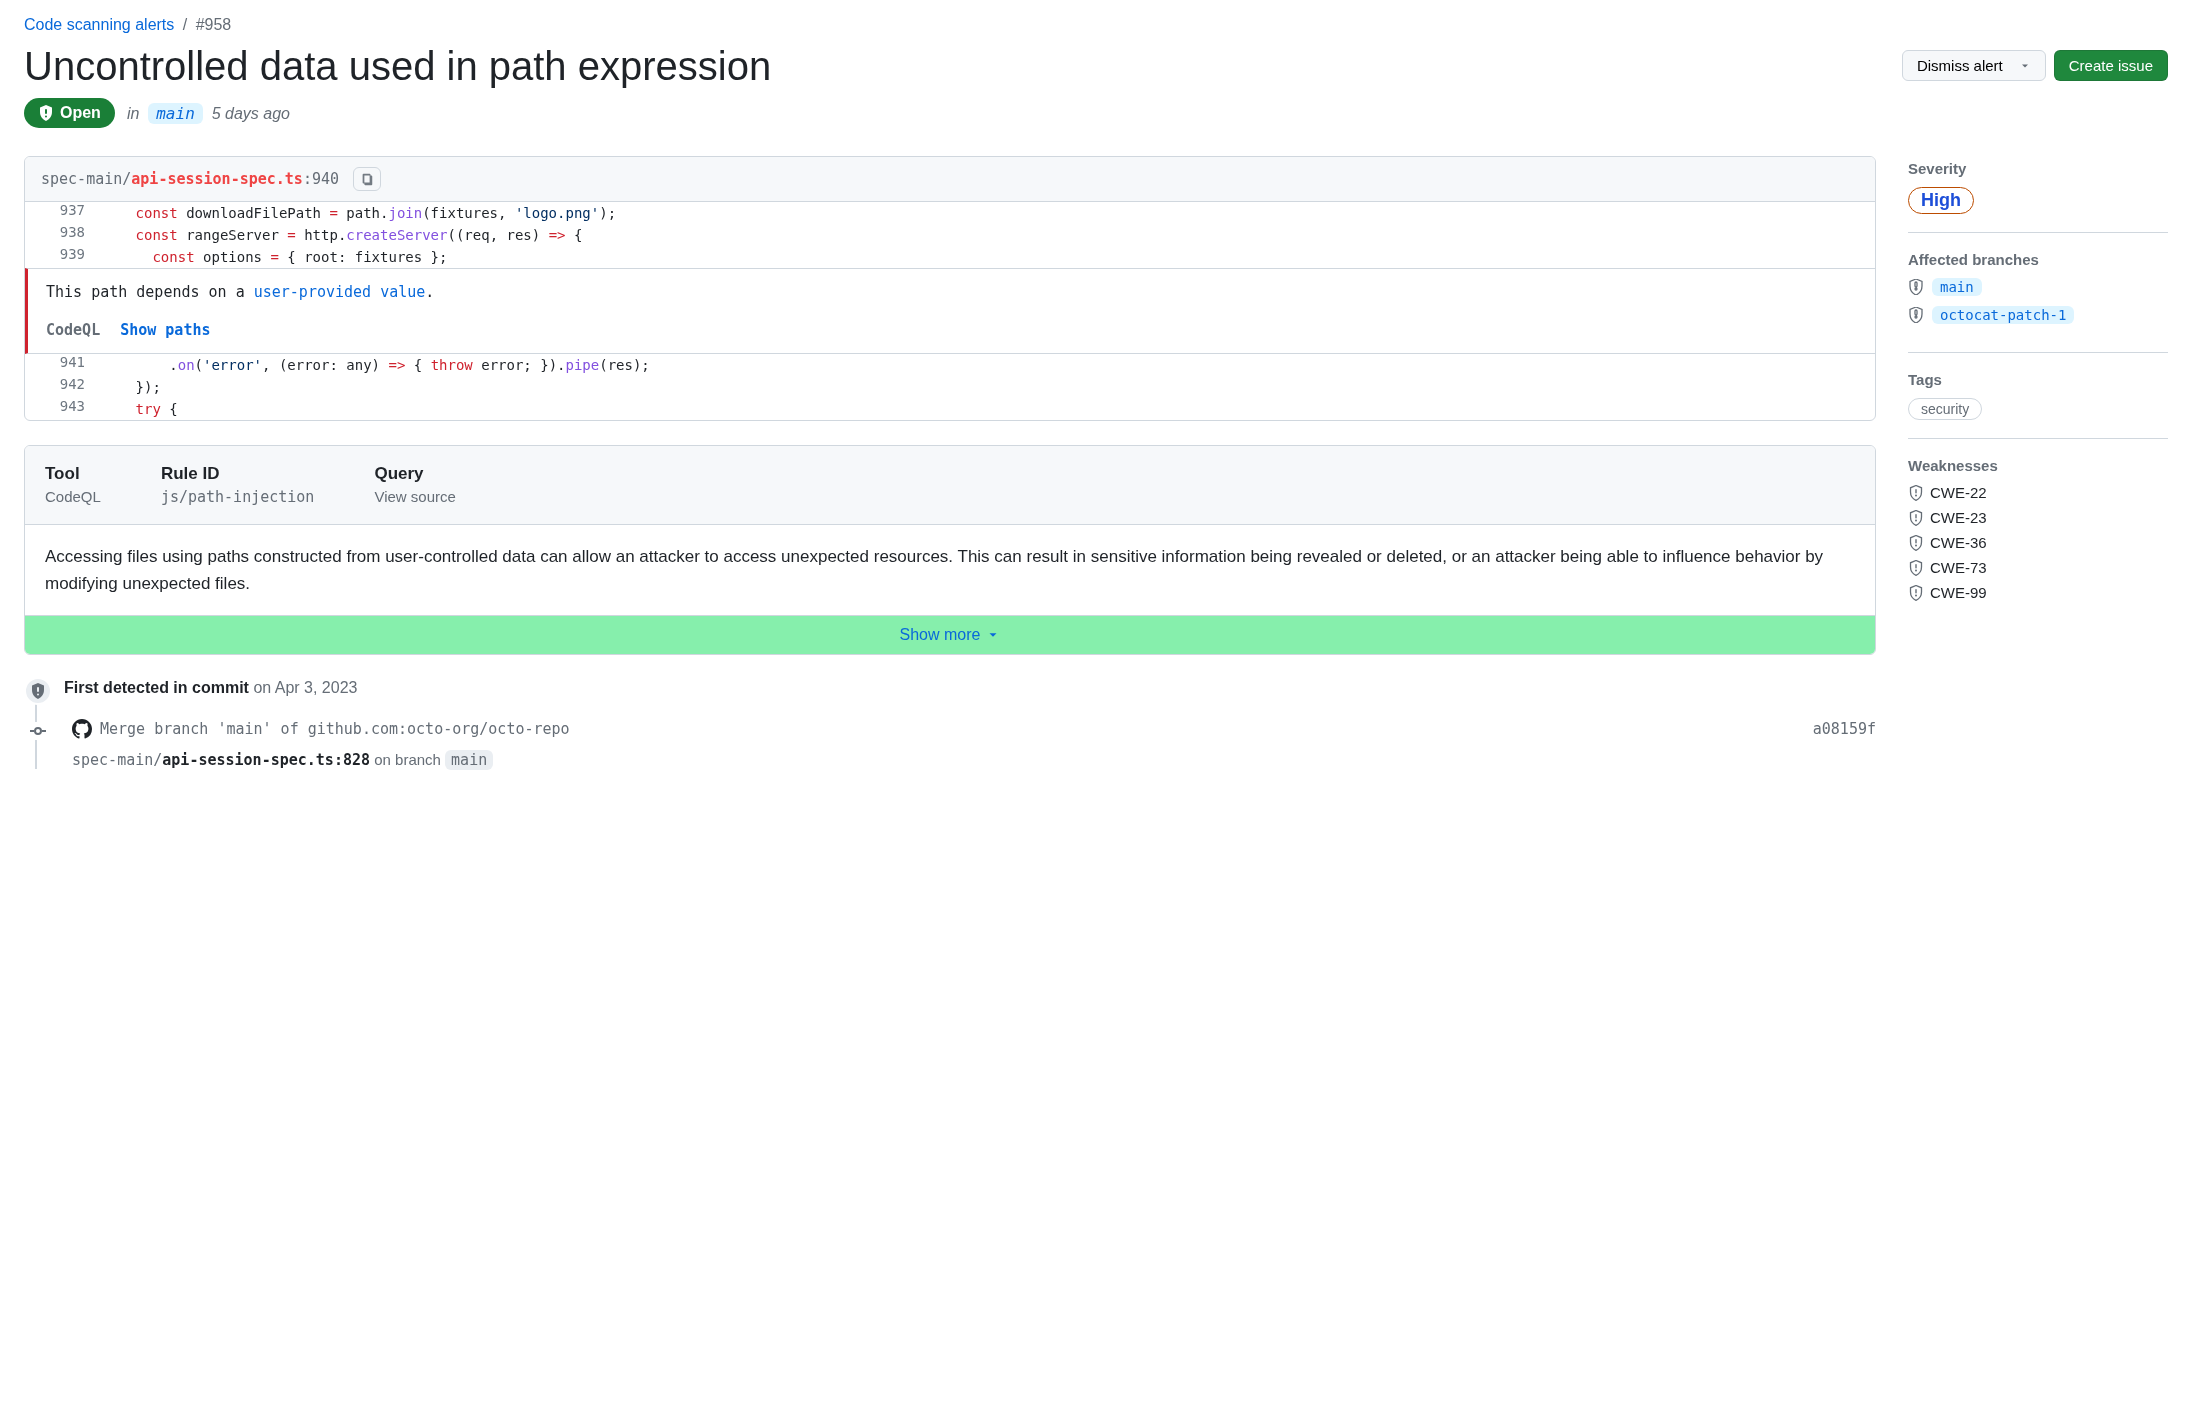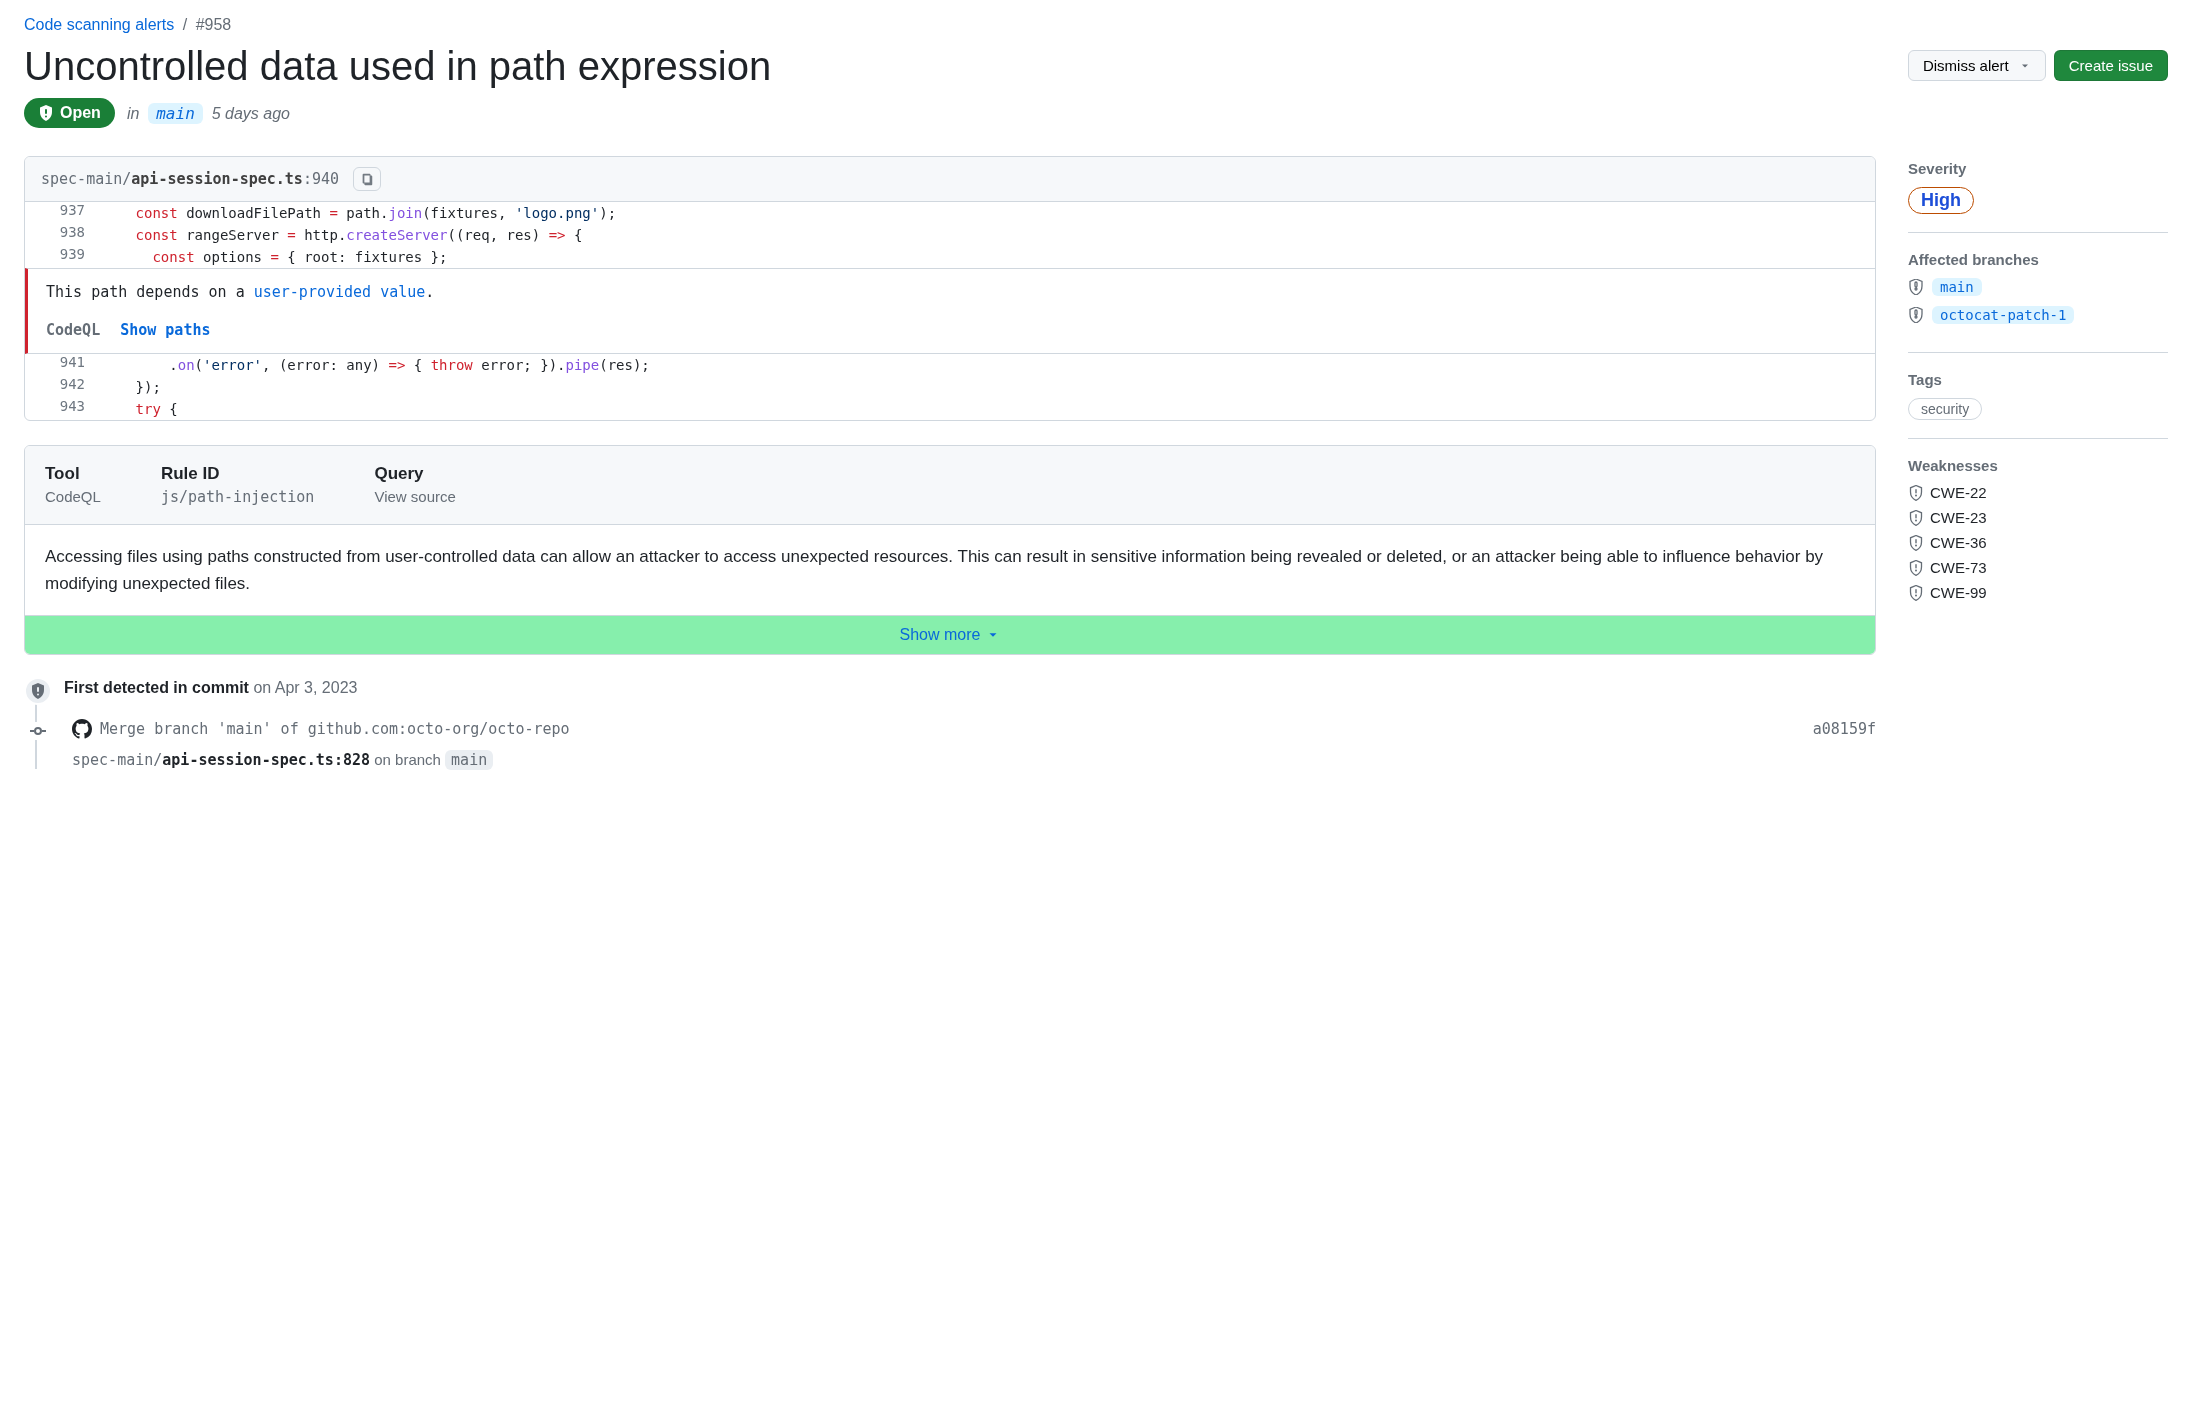--- a/index.html
+++ b/index.html
@@ -14,21 +14,21 @@
   .mono { font-family: ui-monospace, SFMono-Regular, "SF Mono", Menlo, Consolas, monospace; }
   
   .breadcrumb { font-size: 16px; margin-bottom: 8px; color: #656d76; }
   .breadcrumb a { color: #0969da; }
   .breadcrumb .sep { margin: 0 4px; color: #656d76;}
   
   .header-row { display: flex; align-items: flex-start; justify-content: space-between; margin-bottom: 8px; }
   .title { font-size: 40px; font-weight: 400; line-height: 1.2; color: #1f2328; }
   .header-buttons { display: flex; gap: 8px; margin-top: 8px; }
   .btn {
-    display: inline-flex; align-items: center; gap: 10px;
+    display: inline-flex; align-items: center; gap: 16px;
     padding: 6px 14px; font-size: 15px; font-weight: 500;
     border: 1px solid #d0d7de; border-radius: 6px; background: #f6f8fa; cursor: pointer;
   }
   .btn-primary { background: #1f883d; color: #fff; border-color: rgba(27,31,36,.15); }
   
   .meta-row { display: flex; align-items: center; gap: 12px; margin-bottom: 28px; }
   .state-label {
     display: inline-flex; align-items: center; gap: 6px;
     background: #1a7f37; color: #fff; padding: 6px 14px; border-radius: 999px; font-weight: 600; font-size: 16px;
   }
@@ -42,21 +42,21 @@
   .layout { display: flex; gap: 32px; }
   .main-col { flex: 1; min-width: 0; }
   .sidebar { width: 260px; flex-shrink: 0; padding-top: 4px;}
   
   .code-card { border: 1px solid #d0d7de; border-radius: 6px; overflow: hidden; margin-bottom: 24px; }
   .code-header {
     background: #f6f8fa; padding: 10px 16px; font-size: 15px;
     display: flex; align-items: center; gap: 8px; border-bottom: 1px solid #d0d7de;
   }
   .code-header .path { font-family: ui-monospace, SFMono-Regular, Menlo, monospace; color: #656d76; }
-  .code-header .path b { color: #404040; }
+  .code-header .path b { color: #ef4444; }
   .copy-icon-btn { background: none; border: 1px solid #d0d7de; border-radius: 6px; padding: 4px 6px; cursor: pointer; display: inline-flex; margin-left: 6px;}
   .copy-icon-btn svg { fill: #656d76; }
   
   .code-table { width: 100%; border-collapse: collapse; }
   .code-table td { padding: 0; vertical-align: top; }
   .lineno {
     width: 1%; min-width: 60px; text-align: right; color: #6e7781;
     font-family: ui-monospace, SFMono-Regular, Menlo, monospace;
     padding: 2px 16px 2px 10px; user-select: none; font-size: 14px;
   }

